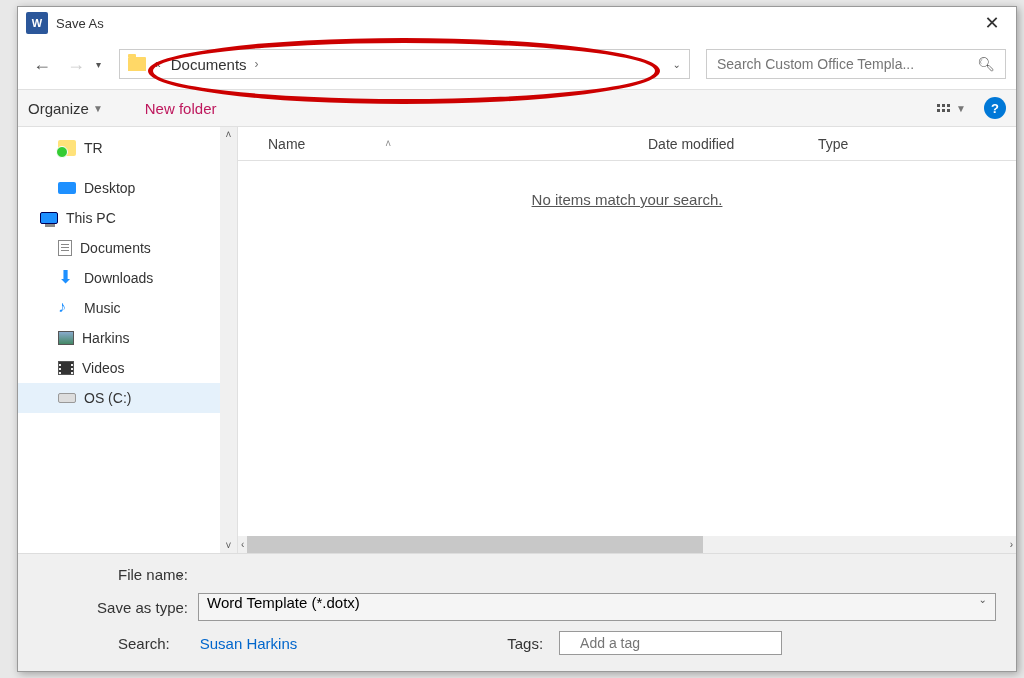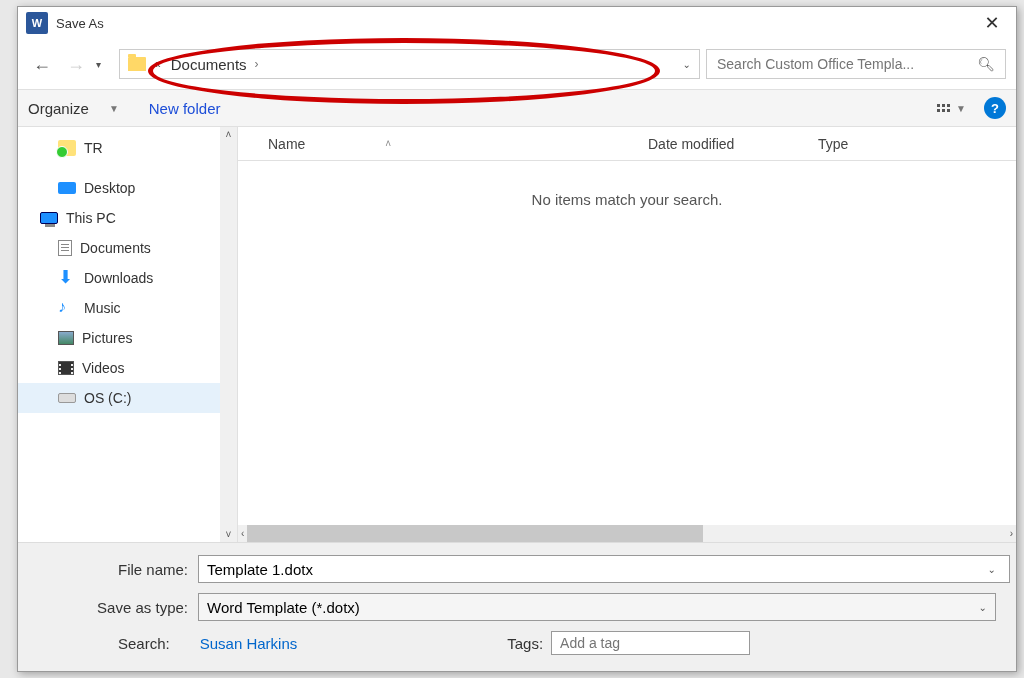--- a/index.html
+++ b/index.html
@@ -13,26 +13,26 @@
 .nav-arrow { width: 28px; height: 28px; display: flex; align-items: center; justify-content: center; font-size: 18px; color: #555; cursor: pointer; }
 .nav-arrow.disabled { color: #ccc; }
 .nav-chevron { font-size: 10px; color: #555; margin-right: 12px; }
 .address-bar { flex: 1; height: 30px; border: 1px solid #ccc; display: flex; align-items: center; padding: 0 8px; background: #fff; }
 .folder-icon { width: 18px; height: 14px; background: #ffd867; border-radius: 1px 1px 0 0; margin-right: 8px; position: relative; }
 .folder-icon::before { content: ""; position: absolute; top: -3px; left: 0; width: 8px; height: 3px; background: #ffd867; border-radius: 1px 1px 0 0; }
 .crumb-sep-back { font-size: 12px; color: #555; margin-right: 6px; }
 .crumb { font-size: 15px; color: #333; margin: 0 4px; cursor: pointer; }
 .crumb-sep { font-size: 12px; color: #777; margin: 0 4px; }
 .addr-dropdown { margin-left: auto; font-size: 10px; color: #555; cursor: pointer; }
-.search-box { width: 300px; height: 30px; border: 1px solid #ccc; margin-left: 0; display: flex; align-items: center; padding: 0 10px; background: #fff; }
+.search-box { width: 300px; height: 30px; border: 1px solid #ccc; margin-left: 10px; display: flex; align-items: center; padding: 0 10px; background: #fff; }
 .search-input { flex: 1; border: none; outline: none; font-size: 14px; color: #888; background: transparent; }
 .search-icon { font-size: 14px; color: #555; }
 .toolbar { height: 38px; background: #f5f5f5; border-top: 1px solid #e0e0e0; border-bottom: 1px solid #e0e0e0; display: flex; align-items: center; padding: 0 10px; }
-.tool-org { font-size: 15px; color: #333; display: flex; align-items: center; gap: 20px; cursor: pointer; margin-right: 30px; }
-.tool-newfolder { font-size: 15px; color: #1d4ed8; cursor: pointer; }
+.tool-org { font-size: 15px; color: #333; display: flex; align-items: center; gap: 4px; cursor: pointer; margin-right: 42px; }
+.tool-newfolder { font-size: 15px; color: #be185d; cursor: pointer; }
 .tool-spacer { flex: 1; }
 .view-btn { display: flex; align-items: center; gap: 6px; cursor: pointer; margin-right: 18px; }
 .view-grid { display: grid; grid-template-columns: repeat(3, 3px); grid-template-rows: repeat(2, 3px); gap: 2px; }
 .view-grid span { background: #555; }
 .help-btn { width: 22px; height: 22px; border-radius: 50%; background: #0078d7; color: #fff; display: flex; align-items: center; justify-content: center; font-size: 13px; font-weight: bold; cursor: pointer; }
 .body-split { flex: 1; display: flex; min-height: 0; }
 .tree { width: 220px; border-right: 1px solid #e0e0e0; padding: 6px 0; overflow: hidden; position: relative; }
 .tree-scroll { position: absolute; right: 0; top: 0; bottom: 0; width: 17px; background: #f0f0f0; display: flex; flex-direction: column; align-items: center; }
 .tree-scroll .up, .tree-scroll .down { font-size: 10px; color: #555; padding: 2px; cursor: pointer; }
 .tree-scroll .track { flex: 1; }
@@ -53,36 +53,36 @@
 .ico-vid { width: 16px; height: 14px; background: #333; border: 1px solid #555; position: relative; }
 .ico-vid::before, .ico-vid::after { content: ""; position: absolute; width: 2px; top: 0; bottom: 0; background: repeating-linear-gradient(#333 0 2px, #eee 2px 4px); }
 .ico-vid::before { left: 0; } .ico-vid::after { right: 0; }
 .ico-drive { width: 18px; height: 10px; background: #ddd; border: 1px solid #999; border-radius: 2px; }
 .content { flex: 1; display: flex; flex-direction: column; background: #fff; }
 .cols { height: 34px; border-bottom: 1px solid #e0e0e0; display: flex; align-items: center; padding-left: 30px; color: #444; font-size: 14px; }
 .col-name { width: 380px; display: flex; align-items: center; gap: 80px; }
 .col-sort { font-size: 10px; color: #888; }
 .col-date { width: 170px; }
 .col-type { flex: 1; }
-.empty-msg { flex: 1; display: flex; justify-content: center; padding-top: 30px; font-size: 15px; color: #555; }
+.empty-msg { flex: 1; display: flex; justify-content: center; padding-top: 30px; font-size: 15px; color: #555; text-decoration: underline; }
 .content-hscroll { height: 17px; background: #f0f0f0; display: flex; align-items: center; }
 .content-hscroll .left, .content-hscroll .right { font-size: 10px; color: #555; padding: 0 3px; cursor: pointer; }
 .content-hscroll .track { flex: 1; height: 100%; position: relative; }
 .content-hscroll .thumb { position: absolute; left: 0; top: 0; bottom: 0; width: 60%; background: #c8c8c8; }
 .form-area { background: #f0f0f0; padding: 12px 20px 16px 60px; border-top: 1px solid #ddd; }
 .form-row { display: flex; align-items: center; margin-bottom: 10px; }
 .form-label { width: 120px; text-align: right; font-size: 15px; color: #333; padding-right: 10px; }
 .form-input { flex: 1; height: 28px; border: 1px solid #999; padding: 0 8px; font-size: 15px; background: #fff; }
-.form-input.combo { background: #f5f5f5; display: flex; align-items: center; justify-content: space-between; cursor: pointer; }
+.form-input.combo { background: #f5f5f5; display: flex; justify-content: space-between; cursor: pointer; }
 .combo-arrow { font-size: 10px; color: #555; }
 .meta-row { display: flex; align-items: center; margin-top: 8px; padding-left: 40px; gap: 30px; }
 .meta-label { font-size: 15px; color: #333; }
 .meta-link { font-size: 15px; color: #0066cc; cursor: pointer; }
-.tag-group { display: flex; align-items: center; gap: 8px; margin-left: 180px; }
-.tag-input { border: 1px solid #999; height: 24px; padding: 0 8px; font-size: 14px; color: #b91c1c; background: #fff; min-width: 110px; }
+.tag-group { display: flex; align-items: center; gap: 16px; margin-left: 180px; }
+.tag-input { border: 1px solid #999; height: 24px; padding: 0 20px; font-size: 14px; color: #b91c1c; background: #fff; min-width: 110px; }
 .check-row { display: flex; align-items: center; margin-top: 20px; padding-left: 140px; gap: 8px; }
 .checkbox { width: 16px; height: 16px; border: 1px solid #666; background: #fff; cursor: pointer; }
 .check-label { font-size: 15px; color: #0066cc; }
 .annotation-ellipse { position: absolute; left: 148px; top: 38px; width: 512px; height: 66px; border: 5px solid #c00; border-radius: 50%; pointer-events: none; z-index: 100; }
 </style>
 </head>
 <body>
 
 <div class="dialog">
 
@@ -152,21 +152,21 @@
       <div class="tree-item">
         <span class="ico ico-down">⬇</span>
         <span>Downloads</span>
       </div>
       <div class="tree-item">
         <span class="ico ico-music">♪</span>
         <span>Music</span>
       </div>
       <div class="tree-item">
         <span class="ico ico-pic"></span>
-        <span>Pictures</span>
+        <span>Harkins</span>
       </div>
       <div class="tree-item">
         <span class="ico ico-vid"></span>
         <span>Videos</span>
       </div>
       <div class="tree-item selected">
         <span class="ico ico-drive"></span>
         <span>OS (C:)</span>
       </div>
       <div class="tree-scroll">
@@ -192,21 +192,20 @@
             <span class="thumb"></span>
           </span>
         <span class="right">›</span>
       </div>
     </div>
   </div>
 
   <div class="form-area">
     <div class="form-row">
       <div class="form-label">File name:</div>
-      <input class="form-input" style="padding-right: 28px;" value="Template 1.dotx">
       <span style="margin-left:-22px;font-size:10px;color:#555;">⌄</span>
     </div>
     <div class="form-row">
       <div class="form-label">Save as type:</div>
       <div class="form-input combo">
         <span>Word Template (*.dotx)</span>
         <span class="combo-arrow">⌄</span>
       </div>
     </div>
     <div class="meta-row">

